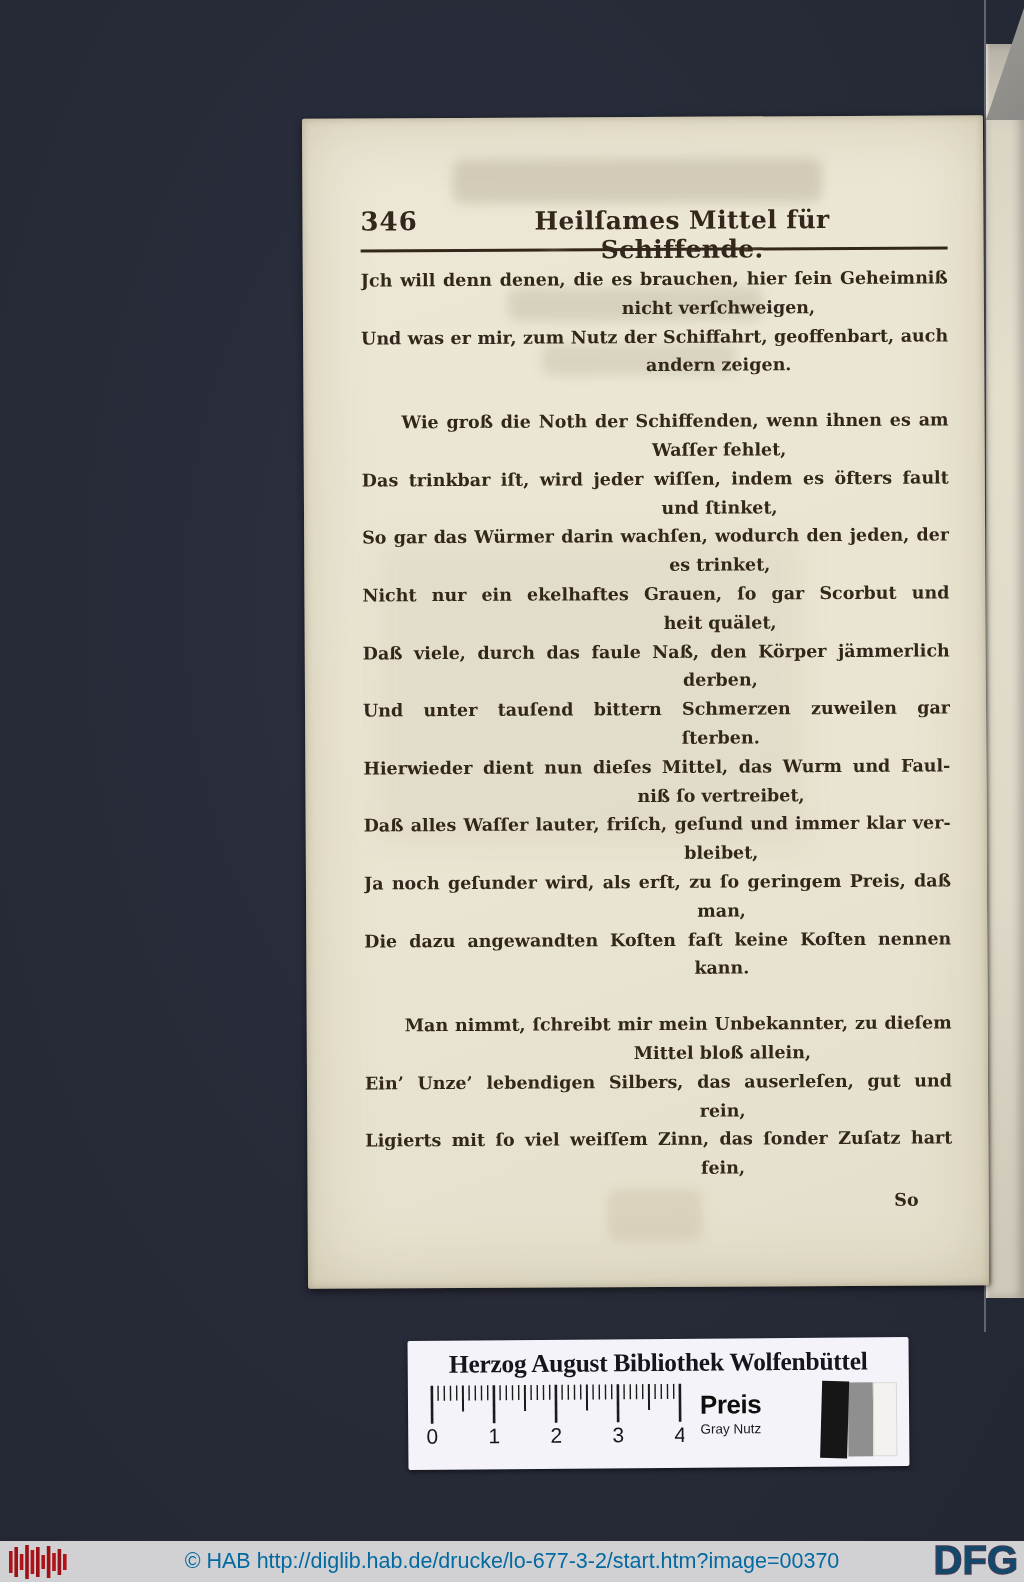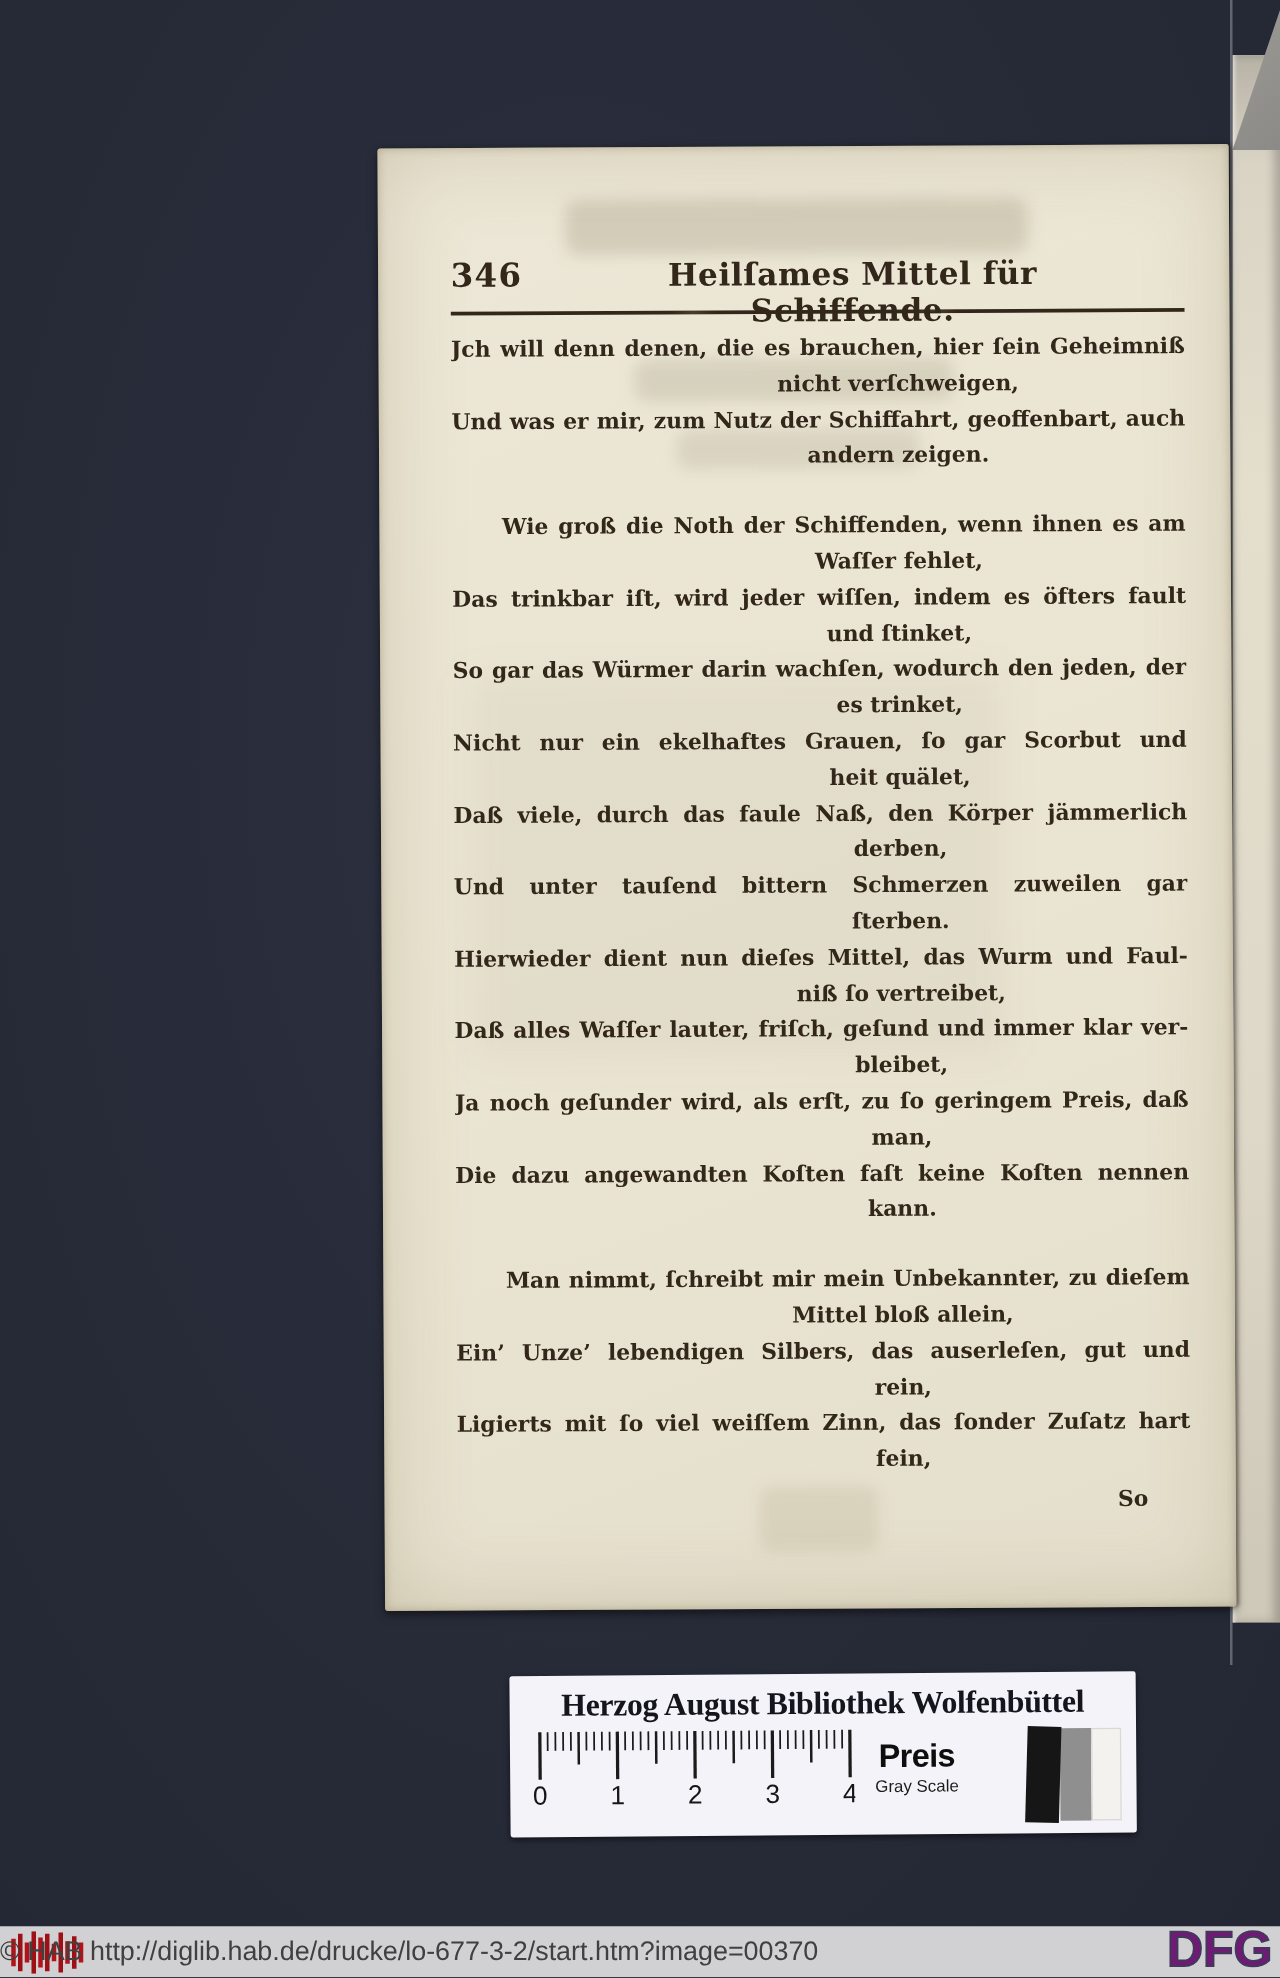--- a/index.html
+++ b/index.html
@@ -58,23 +58,23 @@
   .patches{margin-left:auto;display:flex;margin-top:4px;margin-right:2px;height:74px;}
   .patch{height:100%;}
   .p-black{width:27px;background:#161616;transform:rotate(2deg) scaleY(1.04);}
   .p-gray{width:25px;background:#8f8f8f;}
   .p-white{width:24px;background:#f3f2ee;border:1px solid #d9d9d6;box-sizing:border-box;}
 
   
   .footer{position:absolute;left:0;top:1541px;width:1024px;height:41px;background:#d1d1d3;}
   .regmark{position:absolute;left:8px;top:50%;transform:translateY(-50%);}
   .copyright{position:absolute;left:0;right:0;top:0;height:41px;line-height:41px;
-             text-align:left;font-size:21.5px;color:#404040;}
+             text-align:center;font-size:21.5px;color:#0369a1;}
   .dfg{position:absolute;right:6px;top:50%;transform:translateY(-54%);
-       font-size:40px;font-weight:bold;color:#701a75;letter-spacing:0;
+       font-size:40px;font-weight:bold;color:#0c4a6e;letter-spacing:0;
        -webkit-text-stroke:1.4px #3c3c59;}
 </style>
 </head>
 <body>
 
 <div class="stage">
 
   <div class="film-line"></div>
   <div class="page-stack"></div>
   <div class="film-wedge"></div>
@@ -180,21 +180,21 @@
           <line x1="251.8" x2="251.8" y1="4" y2="19" stroke="#1b1b1b" stroke-width="1.4"></line>
           <line x1="258" x2="258" y1="4" y2="42" stroke="#1b1b1b" stroke-width="2.6"></line>
           <text x="10" y="62" text-anchor="middle" font-family="Liberation Sans, sans-serif" font-size="21" fill="#161616">0</text>
           <text x="72" y="62" text-anchor="middle" font-family="Liberation Sans, sans-serif" font-size="21" fill="#161616">1</text>
           <text x="134" y="62" text-anchor="middle" font-family="Liberation Sans, sans-serif" font-size="21" fill="#161616">2</text>
           <text x="196" y="62" text-anchor="middle" font-family="Liberation Sans, sans-serif" font-size="21" fill="#161616">3</text>
           <text x="258" y="62" text-anchor="middle" font-family="Liberation Sans, sans-serif" font-size="21" fill="#161616">4</text>
         </svg>
       <div class="kodak">
         <div class="kodak-brand">Preis</div>
-        <div class="kodak-sub">Gray Scale</div>
+        <div class="kodak-sub">Gray Nutz</div>
       </div>
       <div class="patches">
         <div class="patch p-black"></div>
         <div class="patch p-gray"></div>
         <div class="patch p-white"></div>
       </div>
     </div>
   </div>
 
   <div class="footer">

